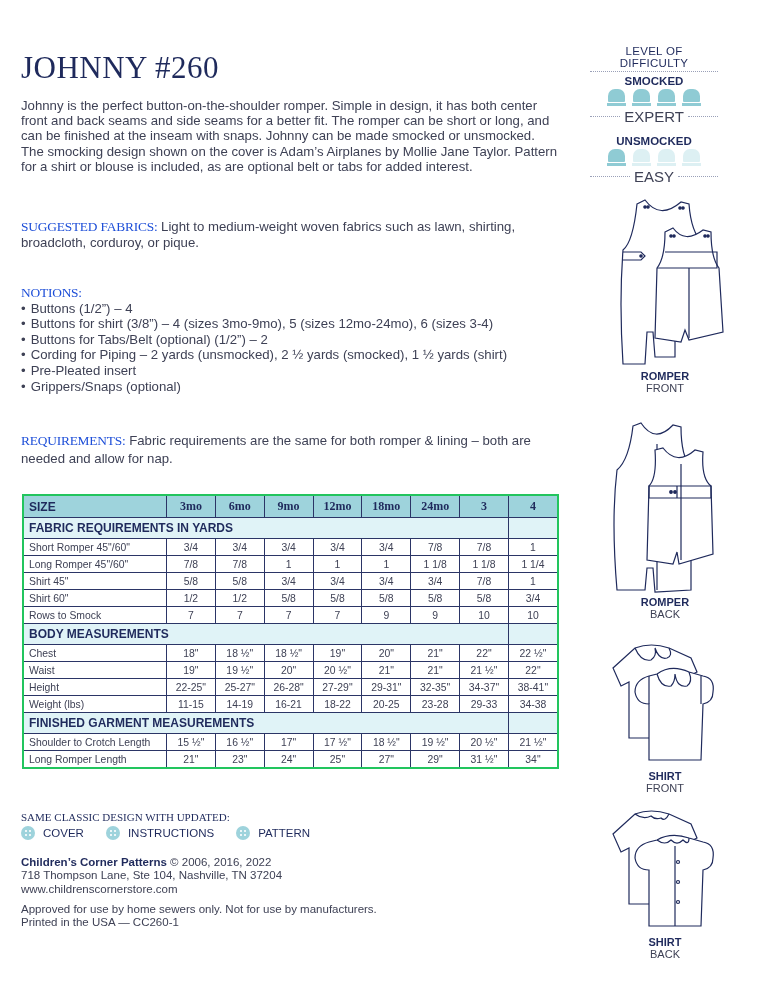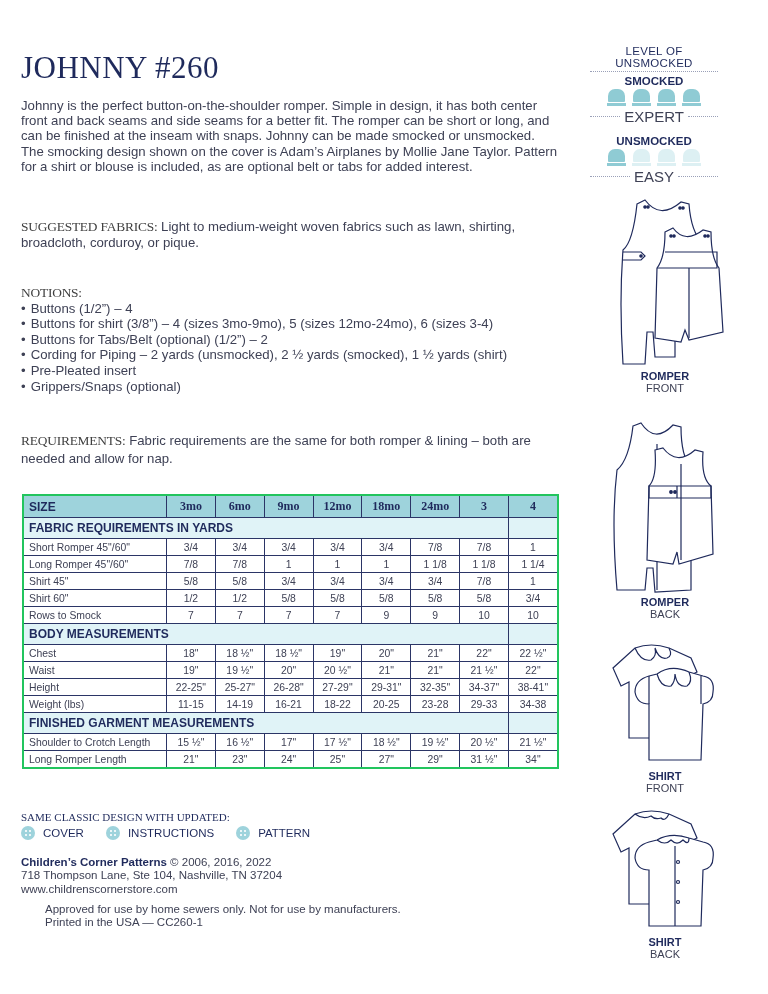--- a/index.html
+++ b/index.html
@@ -4,21 +4,21 @@
 <style>
   html, body { margin: 0; padding: 0; background: #ffffff; }
   body { width: 768px; height: 994px; position: relative; overflow: hidden;
          font-family: "Liberation Sans", sans-serif; color: #3b3f52; }
 
   
   .title { position: absolute; left: 21px; top: 50px; font-family: "Liberation Serif", serif;
            font-size: 31px; color: #1f2a5c; letter-spacing: 0.5px; font-weight: normal; margin: 0; }
   .intro { position: absolute; left: 21px; top: 98px; width: 540px; font-size: 13.2px; line-height: 15.2px; color: #3e4155; }
 
-  .section-head { font-family: "Liberation Serif", serif; color: #404040; font-size: 13.4px; letter-spacing: -0.2px; }
+  .section-head { font-family: "Liberation Serif", serif; color: #1d4ed8; font-size: 13.4px; letter-spacing: -0.2px; }
   .fabrics { position: absolute; left: 21px; top: 219px; width: 550px; font-size: 13.2px; line-height: 16px; color: #3e4155; }
   .notions { position: absolute; left: 21px; top: 285px; width: 550px; font-size: 13.2px; line-height: 15.6px; color: #3e4155; }
   .notions ul { list-style: none; margin: 0; padding: 0; }
   .notions li:before { content: "\2022"; margin-right: 5px; }
   .requirements { position: absolute; left: 21px; top: 432px; width: 540px; font-size: 13.2px; line-height: 18px; color: #3e4155; }
 
   
   table.sizes { position: absolute; left: 22px; top: 494px; width: 537px; border-collapse: collapse;
                 border: 2px solid #22c55e; font-size: 10.4px; color: #3e4155; }
   table.sizes td, table.sizes th { border: 1px solid #2b3566; padding: 0 2px; height: 16px; text-align: center; }
@@ -51,21 +51,21 @@
   
   .updated { position: absolute; left: 21px; top: 811px; }
   .updated-head { font-family: "Liberation Serif", serif; font-size: 11px; color: #1f2a5c; }
   .updated-items { display: flex; gap: 22px; margin-top: 3px; font-size: 11.5px; color: #1f2a5c; }
   .updated-items span.item { display: flex; align-items: center; gap: 8px; }
   .btn-icon { width: 14px; height: 14px; border-radius: 50%; background: #9ed3dc; position: relative; display: inline-block; }
   .btn-icon:after { content: ""; position: absolute; left: 4px; top: 4px; width: 6px; height: 6px;
                     background: radial-gradient(circle at 1px 1px, #fff 1px, transparent 1.3px) 0 0/4px 4px; opacity: 0.8; }
   .company { position: absolute; left: 21px; top: 856px; font-size: 11.5px; line-height: 13.3px; color: #3e4155; }
   .company b { color: #1f2a5c; }
-  .approved { position: absolute; left: 21px; top: 903px; font-size: 11.5px; line-height: 13.3px; color: #3e4155; margin-left: 24px; }
+  .approved { position: absolute; left: 21px; top: 903px; font-size: 11.5px; line-height: 13.3px; color: #3e4155; }
 </style>
 </head>
 <body>
 
 <h1 class="title">JOHNNY #260</h1>
 <div class="intro">Johnny is the perfect button-on-the-shoulder romper. Simple in design, it has both center front and back seams and side seams for a better fit. The romper can be short or long, and can be finished at the inseam with snaps. Johnny can be made smocked or unsmocked. The smocking design shown on the cover is Adam’s Airplanes by Mollie Jane Taylor. Pattern for a shirt or blouse is included, as are optional belt or tabs for added interest.</div>
 
 <div class="fabrics">
   <span class="section-head">SUGGESTED FABRICS:</span><span> Light to medium-weight woven fabrics such as lawn, shirting, broadcloth, corduroy, or pique.</span>
 </div>
@@ -229,21 +229,21 @@
         <td>25"</td>
         <td>27"</td>
         <td>29"</td>
         <td>31 ½"</td>
         <td>34"</td>
       </tr>
     </tbody>
 </table>
 
 <div class="diff">
-  <div class="diff-title">LEVEL OF UNSMOCKED</div>
+  <div class="diff-title">LEVEL OF DIFFICULTY</div>
   <div class="diff-label">SMOCKED</div>
   <div class="thimbles" id="thimbles-smocked">
       <div class="thimble">
         <div class="cap"></div>
         <div class="rim"></div>
       </div>
       <div class="thimble">
         <div class="cap"></div>
         <div class="rim"></div>
       </div>

